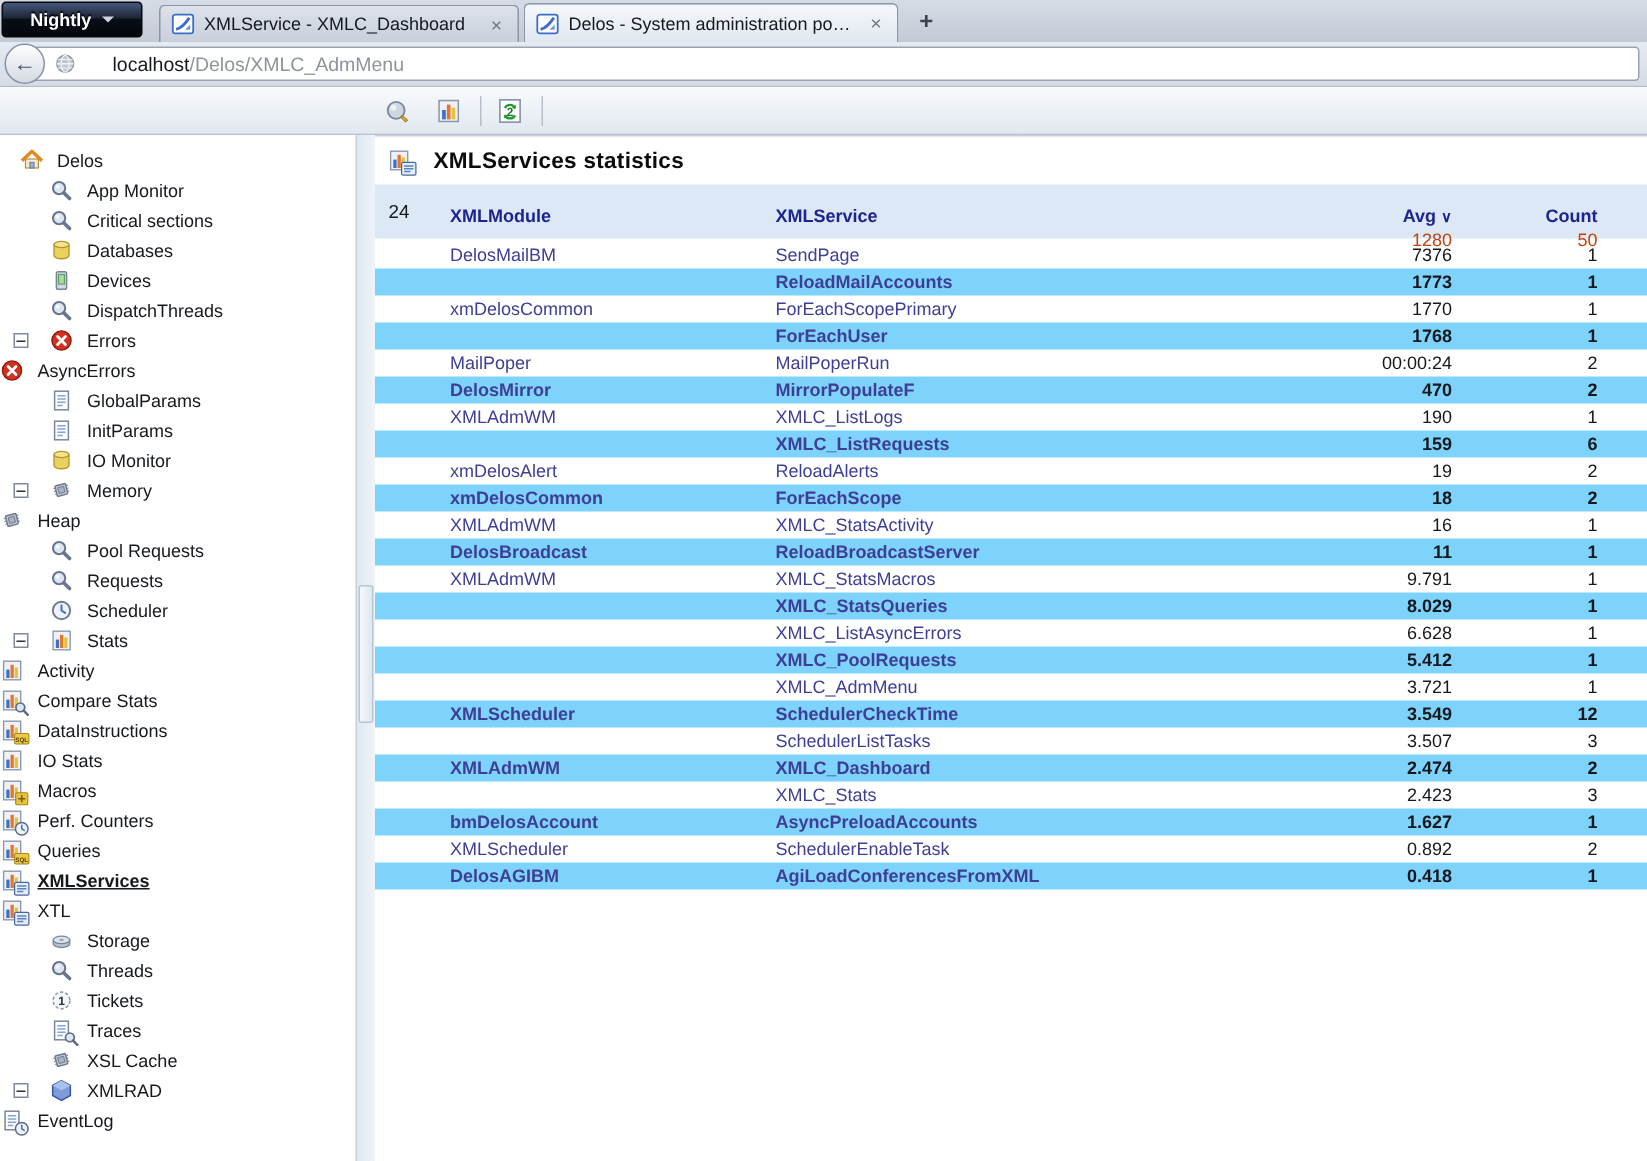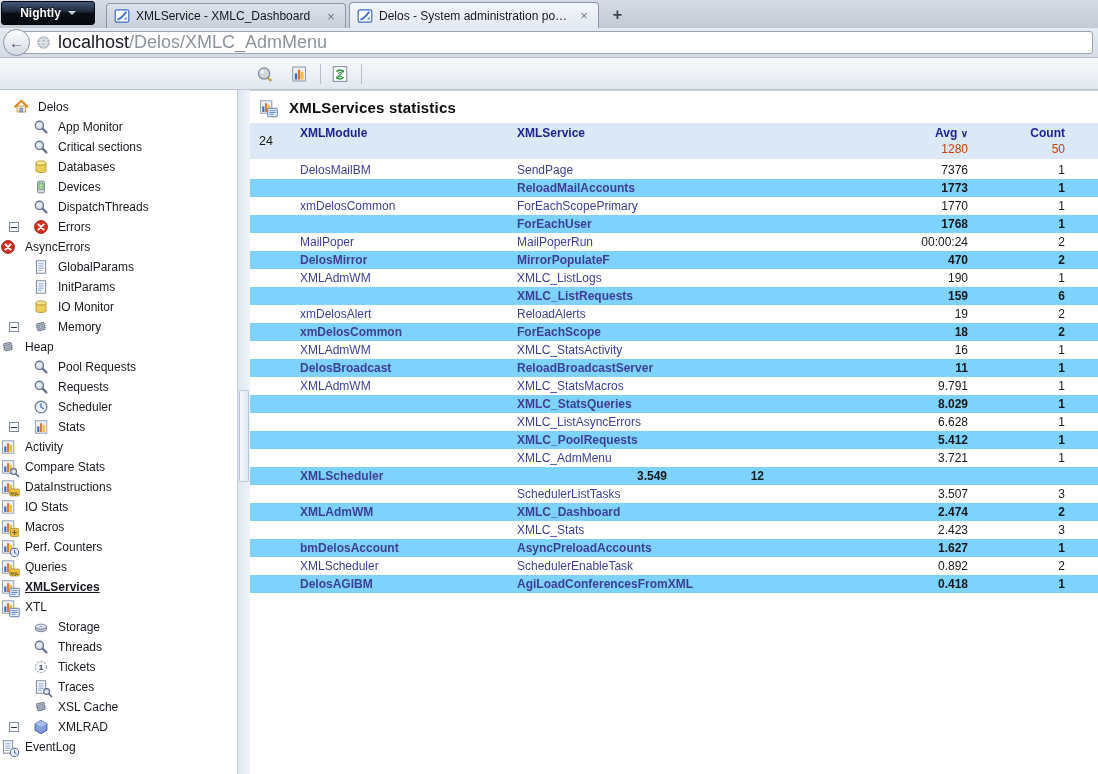--- a/index.html
+++ b/index.html
@@ -31,21 +31,21 @@
   .favicon { width:16px; height:16px; flex:0 0 16px; }
 
   .navbar { position:absolute; top:28px; left:0; right:0; height:30px;
     background:linear-gradient(#e6ebf1,#d5dce6); border-bottom:1px solid #b3bdcb; }
   .back-btn { position:absolute; left:3px; top:1px; width:27px; height:27px; border-radius:50%;
     background:linear-gradient(#fefefe,#d4dae3); border:1px solid #8793a5; z-index:3;
     display:flex; align-items:center; justify-content:center; cursor:pointer;
     color:#47536a; font-size:15px; font-weight:bold; }
   .urlbar { position:absolute; left:17px; right:5px; top:3px; height:23px; background:#fff;
     border:1px solid #99a3b2; border-radius:3px; display:flex; align-items:center;
-    padding-left:18px; gap:7px; font-size:18px; cursor:text; }
+    padding-left:18px; gap:24px; font-size:13px; cursor:text; }
   .url-host { color:#15181d; }
   .url-path { color:#8d939c; }
 
   .toolbar { position:absolute; top:58px; left:0; right:0; height:32px;
     background:linear-gradient(#f8fafc,#e2e8f0); border-bottom:1px solid #b9c2cf; }
   .toolbar-inner { position:absolute; left:252px; top:0; height:31px;
     display:flex; align-items:center; }
   .tool-btn { width:26px; height:24px; display:flex; align-items:center; justify-content:center;
     cursor:pointer; margin-right:8px; }
   .tool-btn svg { width:18px; height:18px; }
@@ -78,21 +78,21 @@
   .content { position:absolute; left:250px; top:0; right:0; bottom:0; background:#fff;
     border-top:1px solid #c6cfdd; }
   .title-bar { height:32px; display:flex; align-items:center; padding-left:8px; gap:14px; }
   .title-bar svg { width:22px; height:20px; }
   .page-title { font-size:15px; font-weight:bold; color:#0c0c0c; letter-spacing:.2px; }
 
   .thead { height:36px; background:#dce8f5; display:flex; font-size:12px; margin-bottom:2px; }
   .c-num  { width:50px; padding-left:9px; display:flex; align-items:center; color:#15181d; font-size:12.5px; }
   .c-mod  { width:217px; } .c-svc { width:301px; } .c-avg { width:150px; text-align:right; }
   .c-cnt  { width:97px; text-align:right; } .c-pad { width:33px; }
-  .thead .hcell { padding-top:3px; color:#1d2490; font-weight:bold; cursor:pointer; }
+  .thead .hcell { padding-top:14px; color:#1d2490; font-weight:bold; cursor:pointer; }
   .hline2 { color:#c2410c; font-weight:normal; margin-top:2px; cursor:default; }
   .sort-ind { font-size:10px; font-weight:bold; }
 
   .trow { height:18px; display:flex; align-items:center; font-size:12px; color:#3e3e96; }
   .trow-alt { background:#7dd3fc;font-weight:bold; }
   .trow .c-avg, .trow .c-cnt { color:#15181d; }
 </style>
 </head>
 <body>
 
@@ -731,20 +731,21 @@
           <div class="c-num"></div>
           <div class="c-mod"></div>
           <div class="c-svc">XMLC_AdmMenu</div>
           <div class="c-avg">3.721</div>
           <div class="c-cnt">1</div>
           <div class="c-pad"></div>
         </div>
         <div class="trow trow-alt">
           <div class="c-num"></div>
           <div class="c-mod">XMLScheduler</div>
+          <div class="c-svc">SchedulerCheckTime</div>
           <div class="c-avg">3.549</div>
           <div class="c-cnt">12</div>
           <div class="c-pad"></div>
         </div>
         <div class="trow">
           <div class="c-num"></div>
           <div class="c-mod"></div>
           <div class="c-svc">SchedulerListTasks</div>
           <div class="c-avg">3.507</div>
           <div class="c-cnt">3</div>

